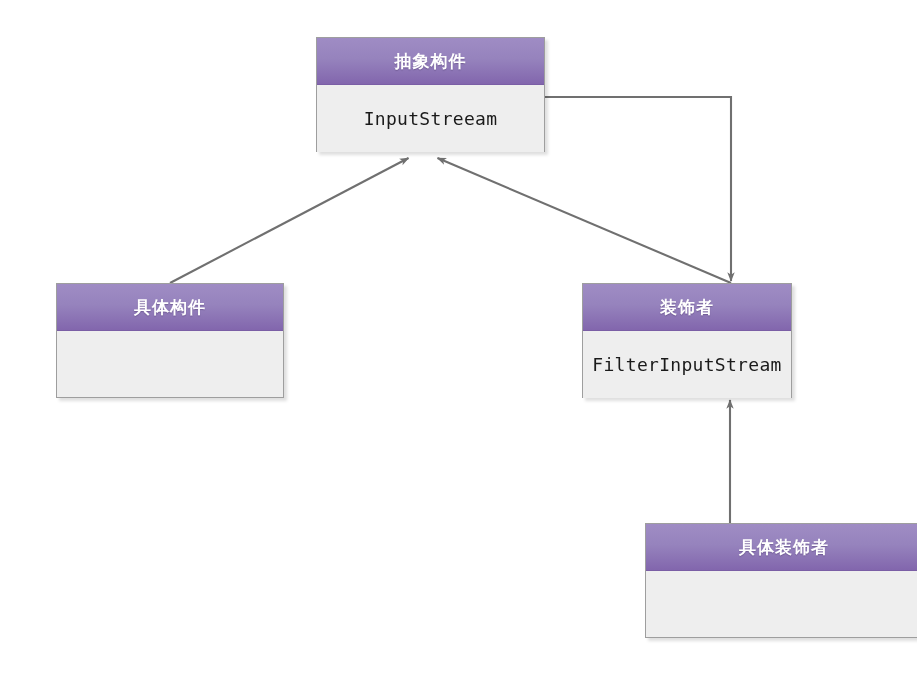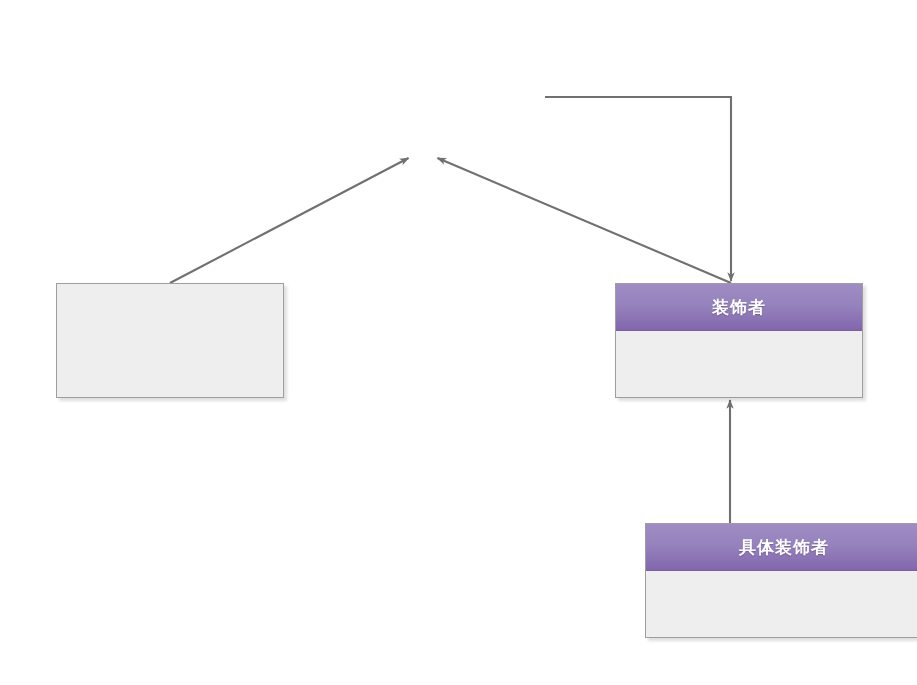--- a/index.html
+++ b/index.html
@@ -55,21 +55,21 @@
     background: #eeeeee;
     color: #1a1a1a;
     font-size: 18px;
     font-family: "DejaVu Sans Mono", "Liberation Mono", monospace;
     letter-spacing: 0.3px;
   }
 
   
   #node-abstract-component { left: 316px; top: 37px;  width: 229px; height: 115px; }
   #node-concrete-component { left: 56px;  top: 283px; width: 228px; height: 115px; }
-  #node-decorator          { left: 615px; top: 283px; width: 248px; height: 115px; }
+  #node-decorator          { left: 582px; top: 283px; width: 210px; height: 115px; }
   #node-concrete-decorator { left: 645px; top: 523px; width: 278px; height: 115px; }
 </style>
 </head>
 <body>
 
 <div id="canvas">
 
   <svg id="edges" viewBox="0 0 917 685" xmlns="http://www.w3.org/2000/svg">
     <defs>
       <marker id="arrow-solid" markerWidth="12" markerHeight="12" refX="9.2" refY="4" orient="auto" markerUnits="userSpaceOnUse">
@@ -79,25 +79,31 @@
 
     <line x1="170" y1="283" x2="408.5" y2="158" stroke="#707070" stroke-width="2.1" marker-end="url(#arrow-solid)"></line>
 
     <line x1="731" y1="283" x2="437.5" y2="158" stroke="#707070" stroke-width="2.1" marker-end="url(#arrow-solid)"></line>
 
     <path d="M545,97 L731,97 L731,281" fill="none" stroke="#707070" stroke-width="2.1" marker-end="url(#arrow-solid)"></path>
 
     <line x1="730" y1="523" x2="730" y2="400" stroke="#707070" stroke-width="2.1" marker-end="url(#arrow-solid)"></line>
   </svg>
 
+  <div class="node" id="node-abstract-component">
+    <div class="node-header">抽象构件</div>
+    <div class="node-body">InputStreeam</div>
+  </div>
 
   <div class="node" id="node-concrete-component">
+    <div class="node-header">具体构件</div>
   </div>
 
   <div class="node" id="node-decorator">
     <div class="node-header">装饰者</div>
+    <div class="node-body">FilterInputStream</div>
   </div>
 
   <div class="node" id="node-concrete-decorator">
     <div class="node-header">具体装饰者</div>
   </div>
 
 </div>
 
 </body></html>

